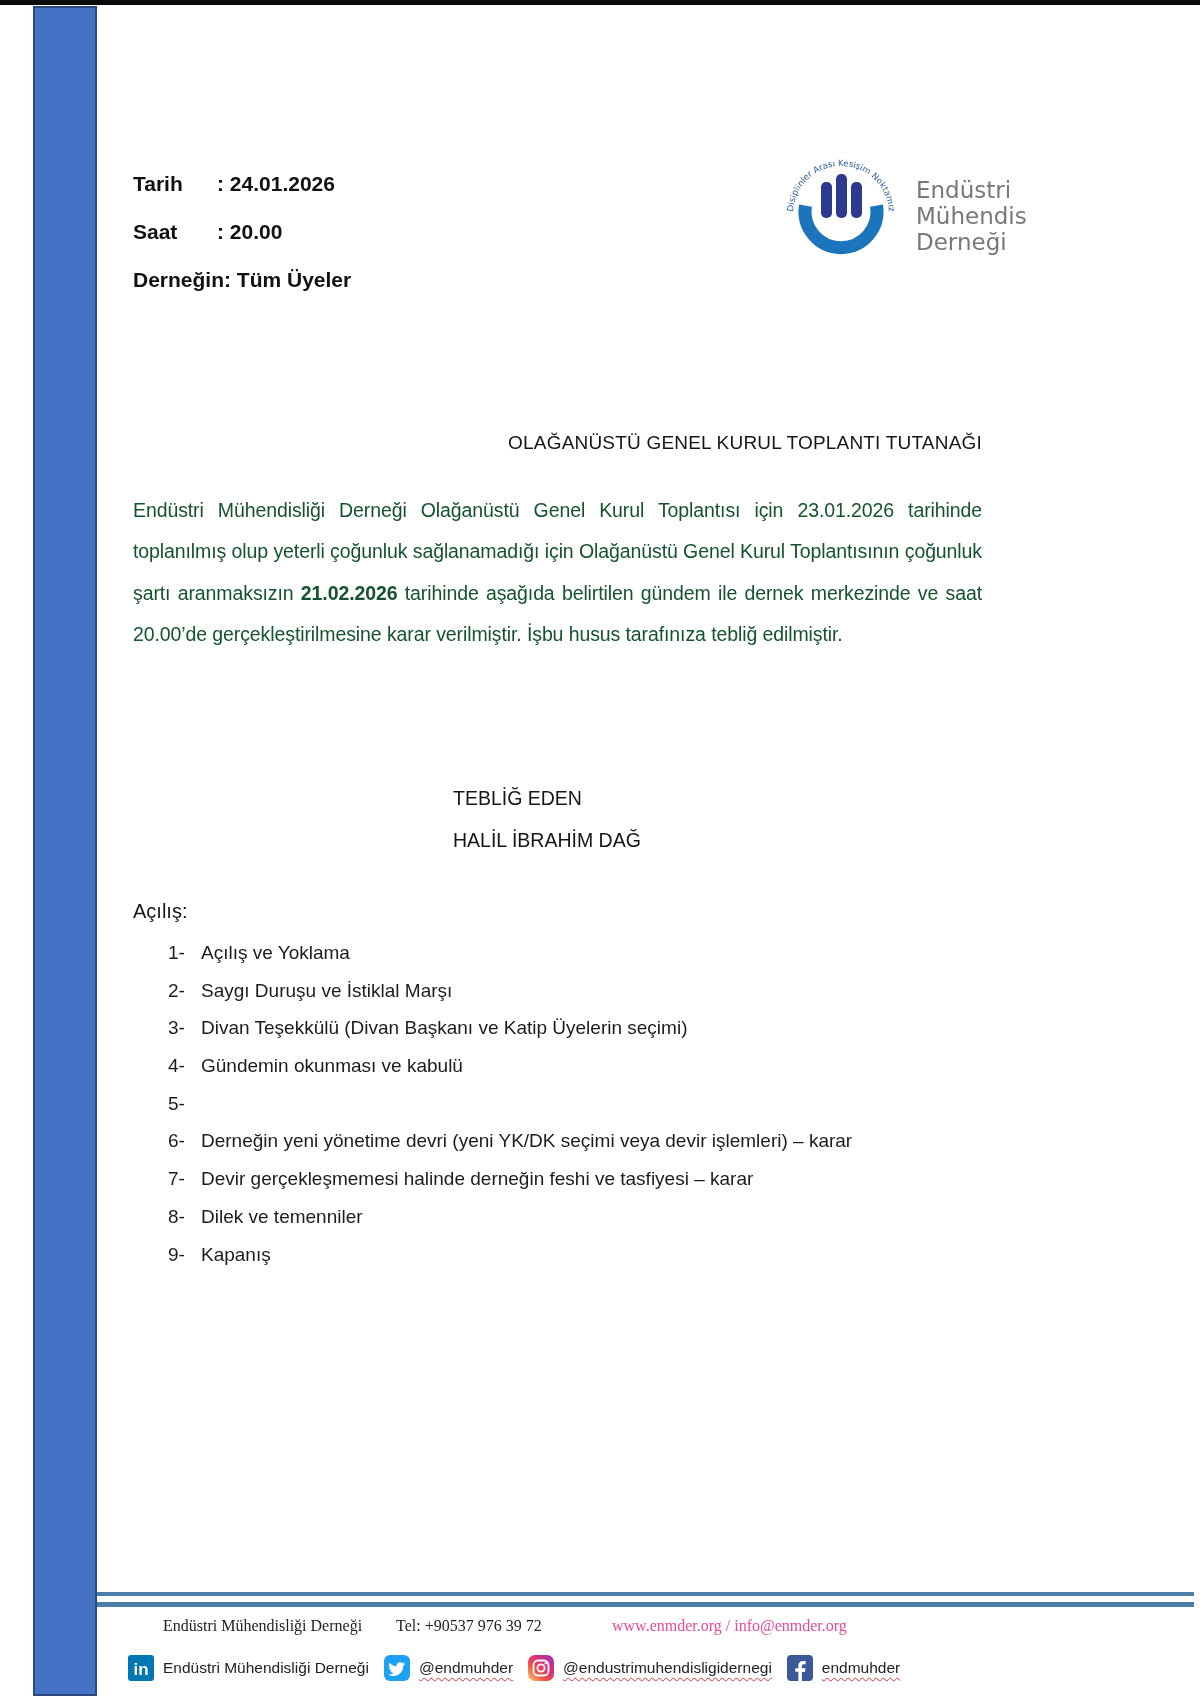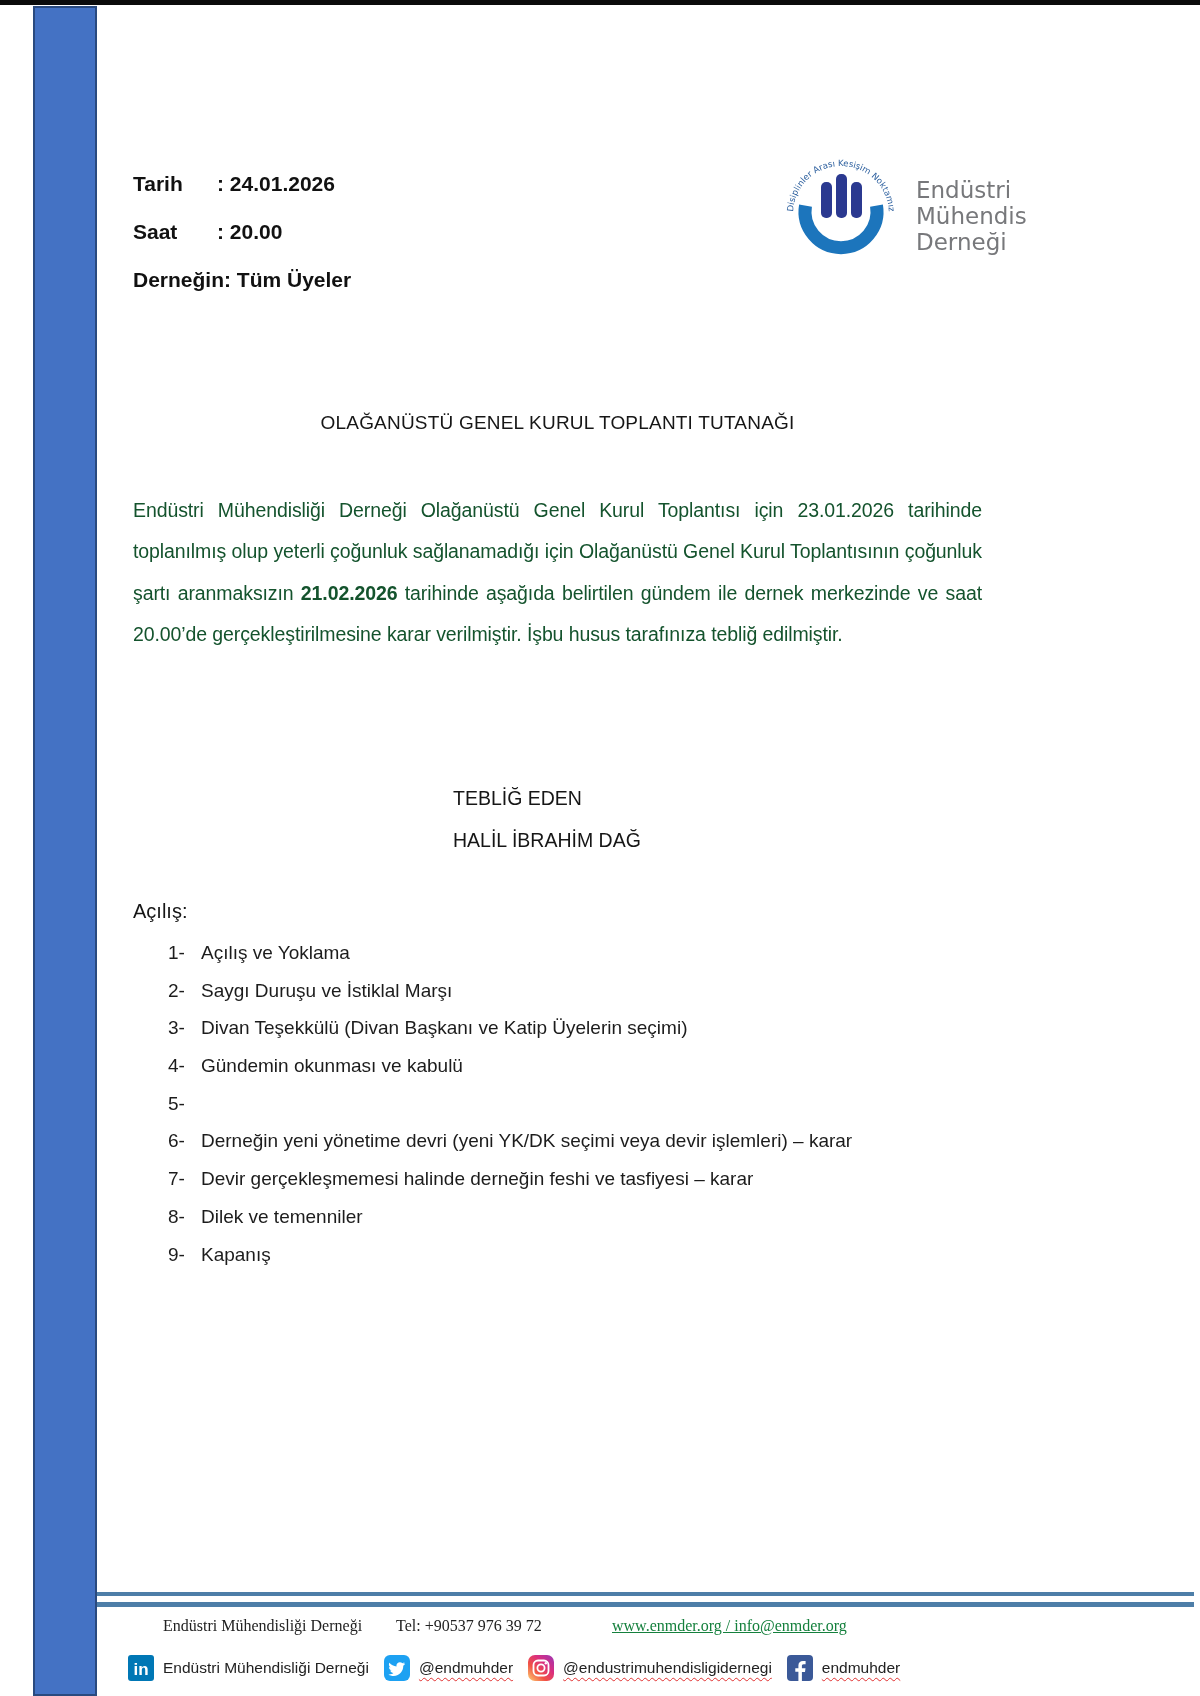--- a/index.html
+++ b/index.html
@@ -16,21 +16,21 @@
 
   
   .meta { position:absolute; left:133px; top:172px; font-weight:bold; font-size:21px; color:#111; }
   .meta-row { display:flex; height:28px; margin-bottom:20px; }
   .meta-label { min-width:84px; }
 
   
   .logo { position:absolute; left:778px; top:152px; width:250px; height:128px; }
 
   
-  .title { position:absolute; left:133px; top:412px; width:849px; text-align:center;
+  .title { position:absolute; left:133px; top:432px; width:849px; text-align:right;
            font-size:19px; letter-spacing:.2px; color:#161616; }
 
   
   .body-par { position:absolute; left:133px; top:490px; width:849px;
               font-size:19.5px; line-height:41.4px; text-align:justify;
               letter-spacing:-.1px; color:#14532d; }
   .body-par .bold { font-weight:bold; }
 
   
   .signature { position:absolute; left:453px; top:778px; width:680px; text-align:left;
@@ -43,21 +43,21 @@
   .agenda-num { width:33px; flex:0 0 33px; }
 
   
   .rule { position:absolute; left:97px; width:1097px; background:#4d7ea8; }
   .rule-1 { top:1592px; height:4px; }
   .rule-2 { top:1602px; height:5px; }
   .footer-text { position:absolute; top:1617px; font-family:"Liberation Serif", serif;
                  font-size:16px; color:#222; }
   .ft-org { left:163px; }
   .ft-tel { left:396px; }
-  .ft-link { left:612px; color:#15803d; text-decoration:underline; cursor:pointer; }
+  .ft-link { left:612px; color:#ec4899; cursor:pointer; }
 
   
   .social { position:absolute; left:127px; top:1654px; display:flex; align-items:center;
             font-size:15.5px; color:#222; }
   .social-item { display:flex; align-items:center; gap:8px; margin-right:14px; }
   .social-icon { width:28px; height:28px; display:block; }
   .squiggle { text-decoration:underline wavy #e03131; text-decoration-thickness:1px;
               text-underline-offset:4px; }
 </style>
 </head>

